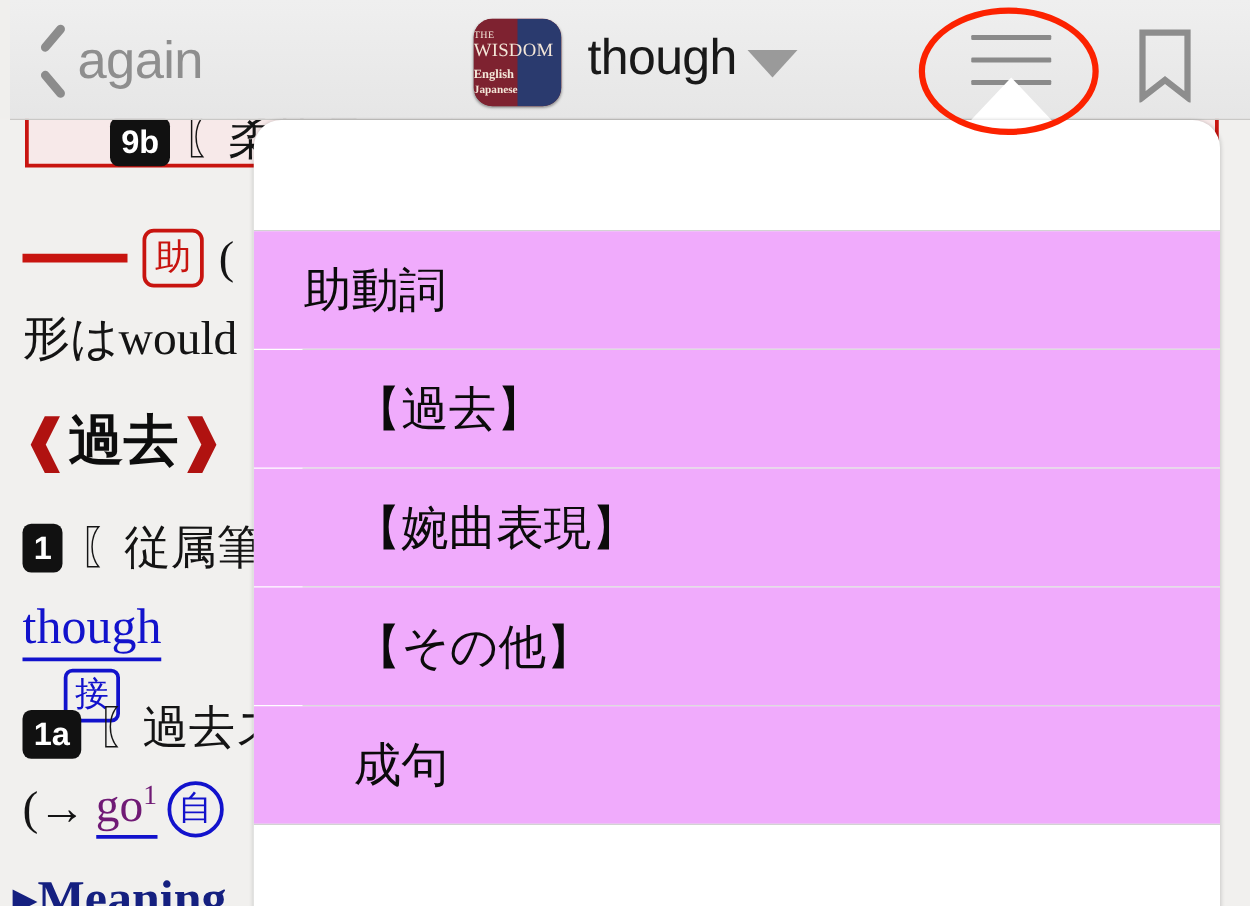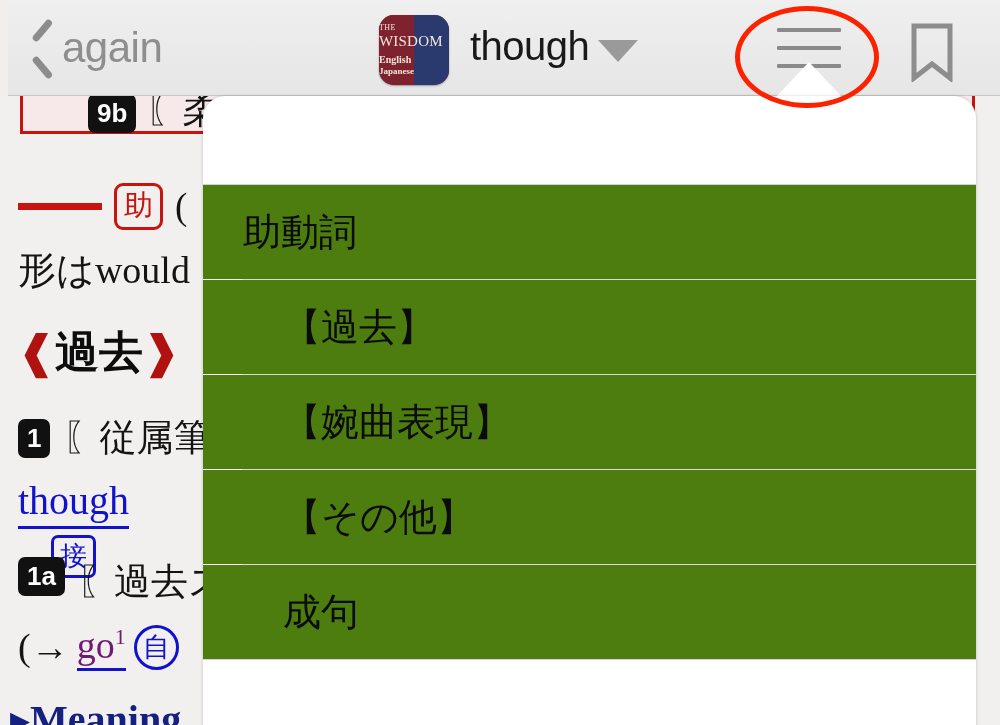--- a/index.html
+++ b/index.html
@@ -284,21 +284,21 @@
     padding: 5px 6px 7px 6px;
   }
 
   .row-1a {
     position: absolute;
     left: 18px; top: 462px;
     font-size: 37px;
     color: #141414;
     white-space: nowrap;
     display: flex;
-    align-items: flex-start;
+    align-items: flex-end;
     gap: 12px;
   }
   .row-go {
     position: absolute;
     left: 18px; top: 528px;
     font-size: 38px;
     color: #141414;
     white-space: nowrap;
     display: flex;
     align-items: center;
@@ -356,21 +356,21 @@
   }
 
   .menu-item {
     height: 94px;
     display: flex;
     align-items: center;
     font-family: "DejaVu Sans", "Liberation Sans", sans-serif;
     font-size: 38px;
     color: #0b0b0b;
     cursor: pointer;
-    background: #4d7c0f;
+    background: #f0abfc;
   }
   .menu-item.level-0 { padding-left: 40px; }
   .menu-item.level-1 { padding-left: 80px; }
 
   .pop-spacer-bottom { height: 60px; background:#ffffff; }
 </style>
 </head>
 <body>
 
 <div id="app">

